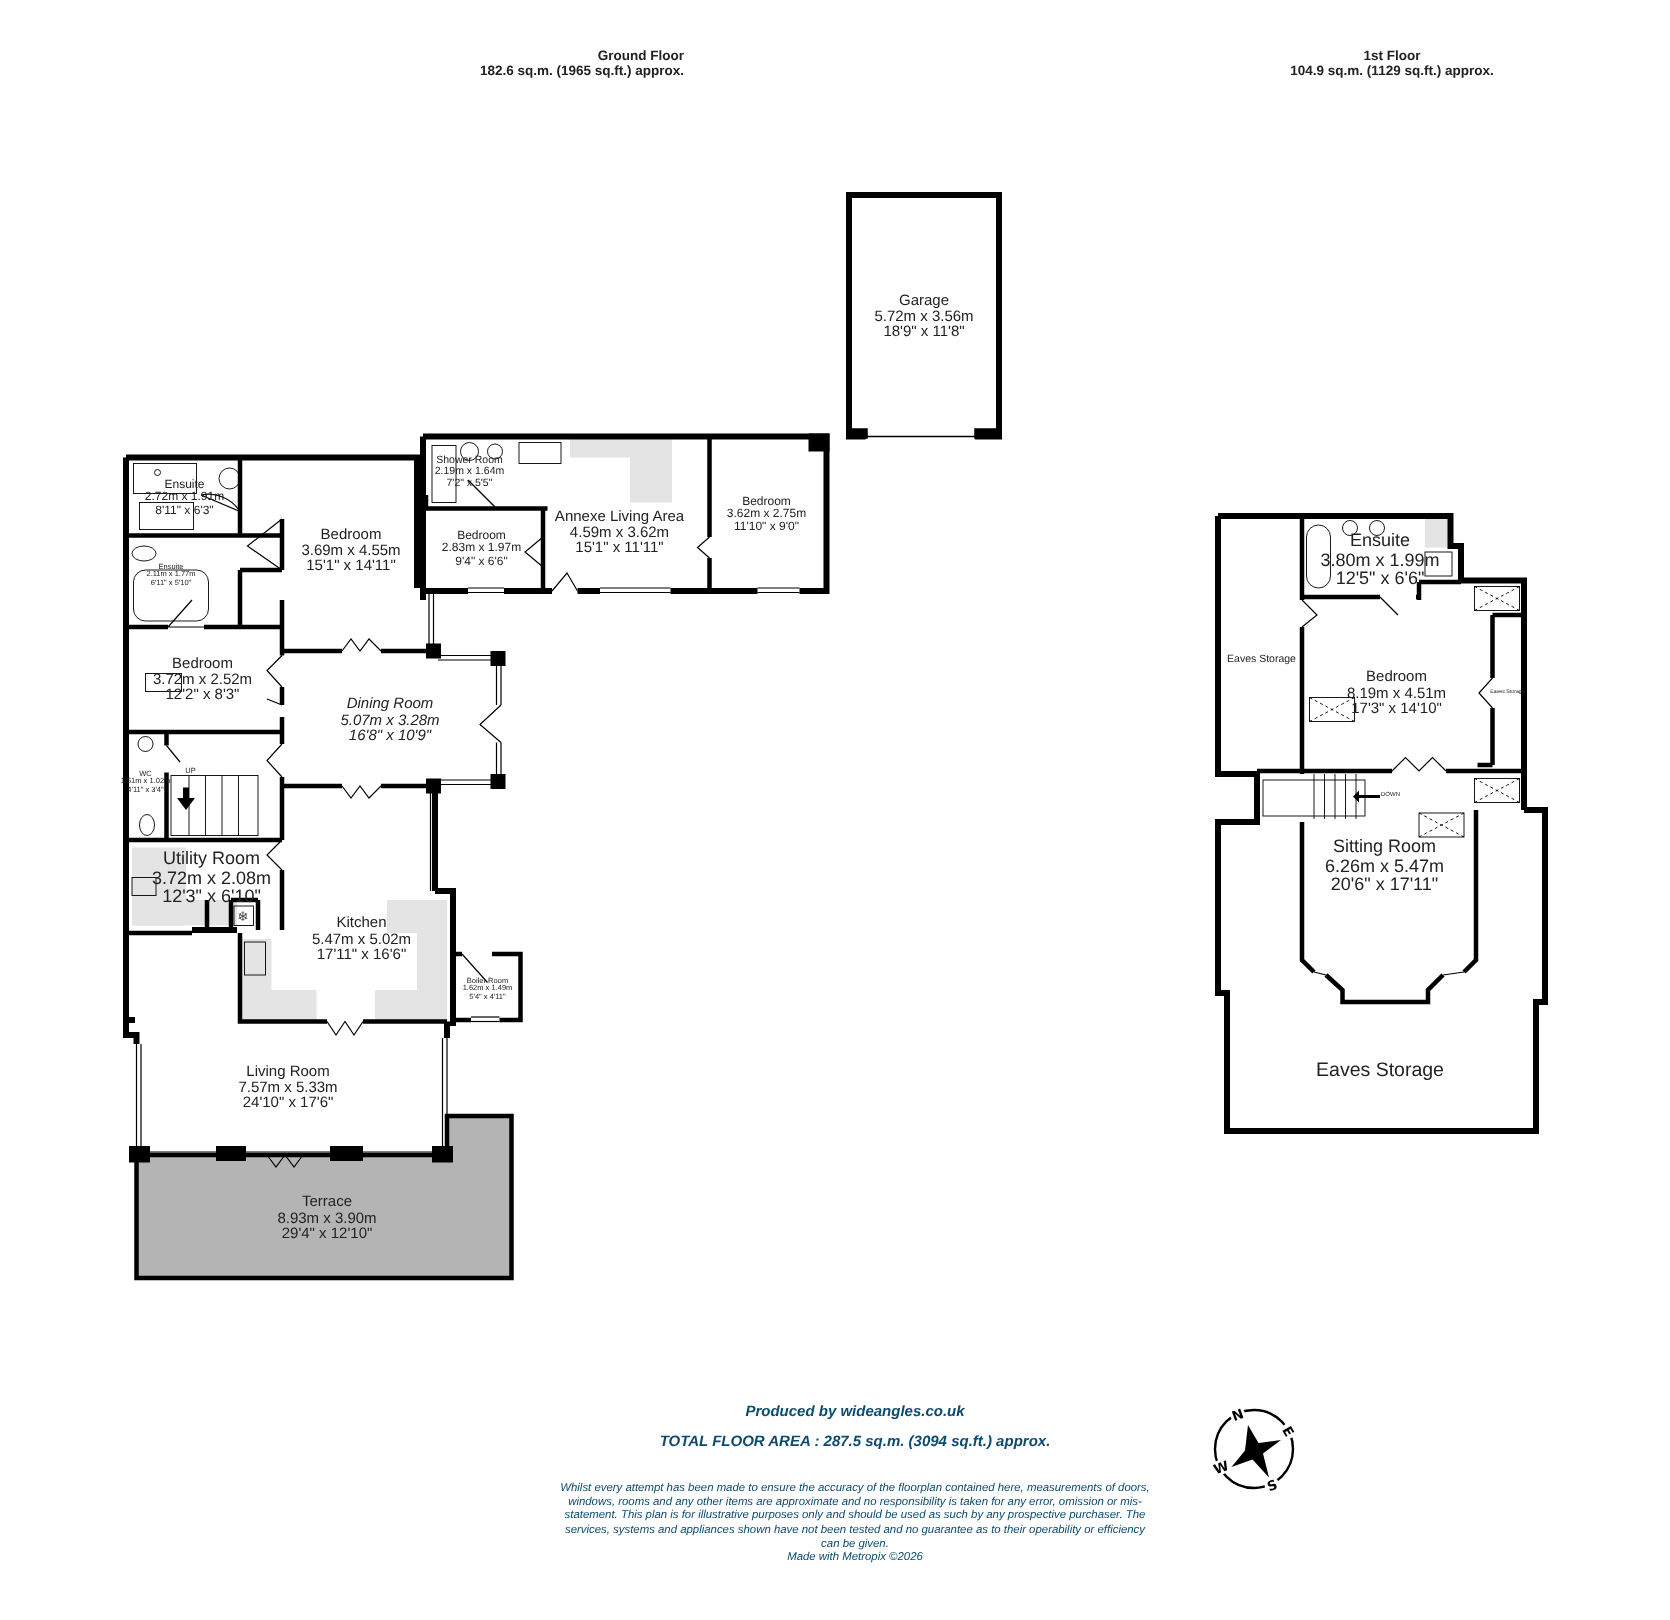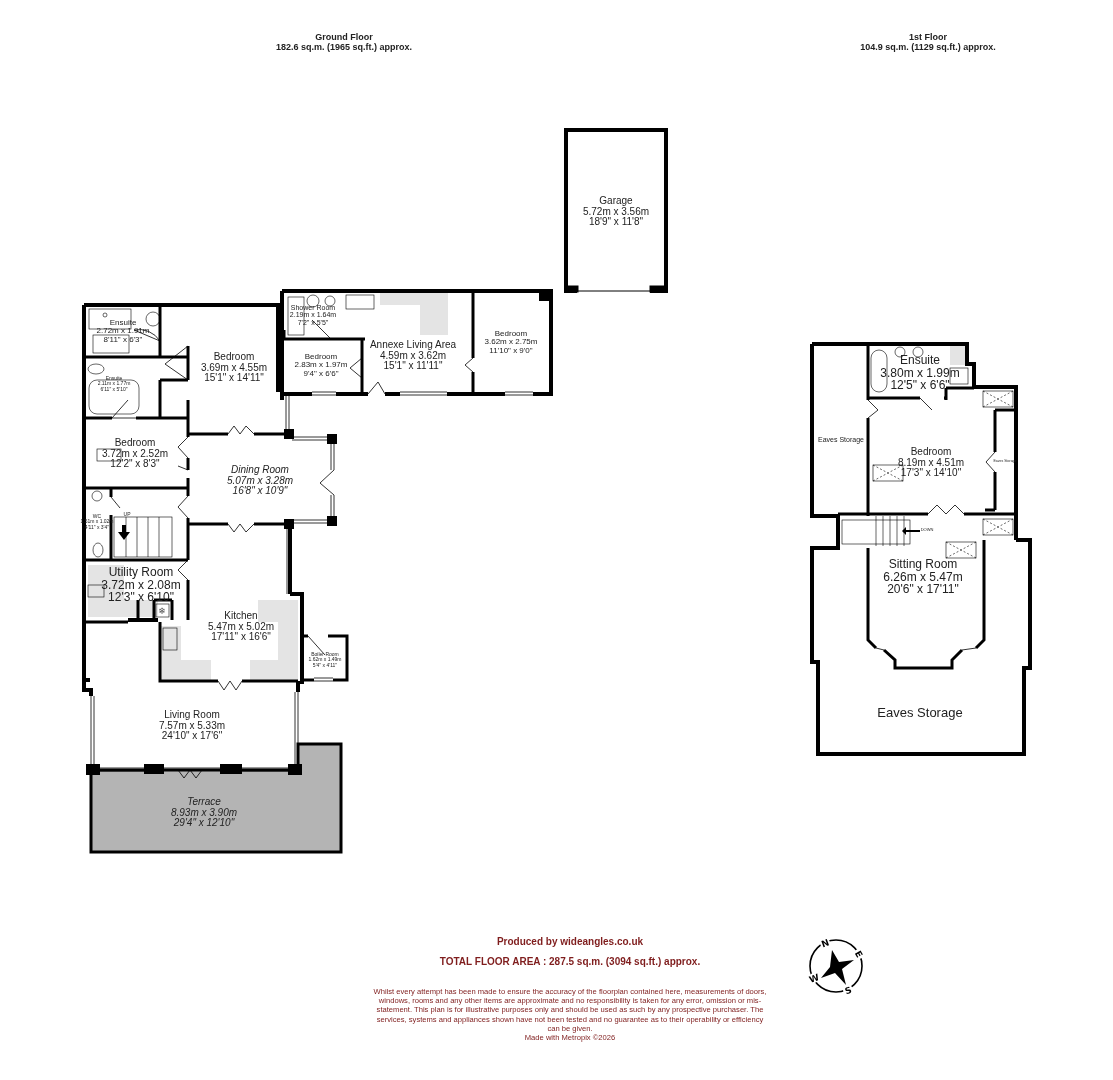--- a/index.html
+++ b/index.html
@@ -7,30 +7,30 @@
   .hdr{position:absolute;text-align:center;font-size:9px;font-weight:bold;line-height:10px;color:#222;}
   .hdr span{display:block;}
   svg.plan{position:absolute;left:0;top:0;}
   .lbl{position:absolute;text-align:center;line-height:1.05;color:#222;white-space:nowrap;transform:translate(-50%,-50%);}
   .lbl span{display:block;}
   .sz-xs{font-size:5px;}
   .sz-s{font-size:8px;}
   .sz-m{font-size:10px;}
   .sz-l{font-size:12px;}
   .sz-xl{font-size:13px;}
-  .footer{position:absolute;left:370px;top:936px;width:400px;text-align:center;color:#7f1d1d;}
+  .footer{position:absolute;left:370px;top:936px;width:400px;text-align:center;color:#0c4a6e;font-style:italic;}
   .footer .produced{font-size:10px;font-weight:bold;margin-bottom:9px;}
   .footer .total{font-size:10px;font-weight:bold;margin-bottom:20px;}
   .footer .disc{font-size:7.6px;line-height:9.2px;}
   .compass{position:absolute;left:806px;top:938px;width:60px;height:60px;}
 </style>
 </head>
 <body>
 
-<div class="hdr" style="left:244px;top:32px;width:200px;">
+<div class="hdr" style="left:256px;top:32px;width:200px;text-align:right;">
   <span>Ground Floor</span>
   <span>182.6 sq.m. (1965 sq.ft.) approx.</span>
 </div>
 <div class="hdr" style="left:828px;top:32px;width:200px;">
   <span>1st Floor</span>
   <span>104.9 sq.m. (1129 sq.ft.) approx.</span>
 </div>
 
 <svg class="plan" width="1113" height="1080" viewBox="0 0 1113 1080">
 
@@ -304,21 +304,21 @@
 <div class="lbl sz-xs" style="left:325px;top:660px;">
   <span>Boiler Room</span>
   <span>1.62m  x 1.49m</span>
   <span>5'4"  x 4'11"</span>
 </div>
 <div class="lbl sz-m" style="left:192px;top:726px;">
   <span>Living Room</span>
   <span>7.57m  x 5.33m</span>
   <span>24'10"  x 17'6"</span>
 </div>
-<div class="lbl sz-m" style="left:204px;top:813px;font-style:italic;">
+<div class="lbl sz-m" style="left:218px;top:813px;">
   <span>Terrace</span>
   <span>8.93m  x 3.90m</span>
   <span>29'4"  x 12'10"</span>
 </div>
 <div class="lbl sz-xs" style="left:313px;top:315px;font-size:7px;">
   <span>Shower Room</span>
   <span>2.19m  x 1.64m</span>
   <span>7'2"  x 5'5"</span>
 </div>
 <div class="lbl sz-s" style="left:321px;top:366px;">

